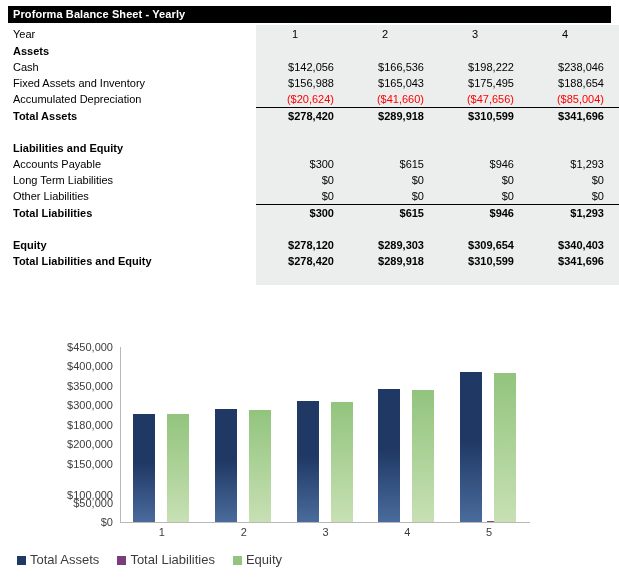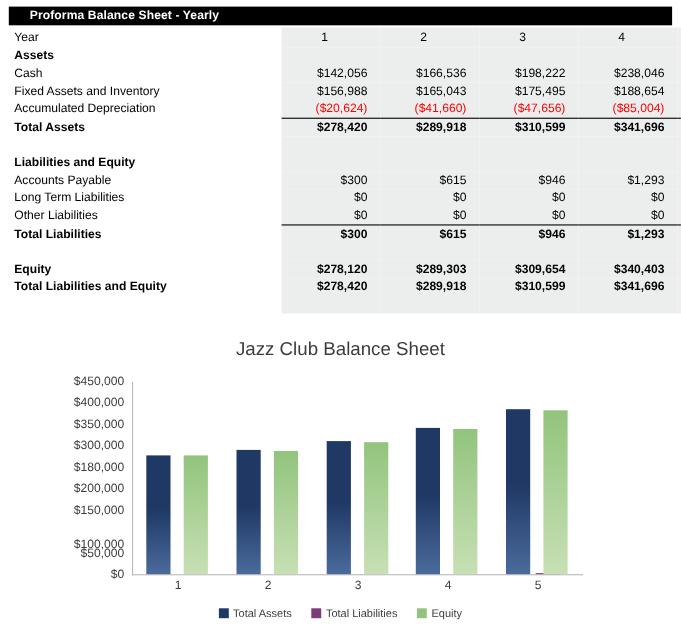--- a/index.html
+++ b/index.html
@@ -22,21 +22,21 @@
     position: absolute;
     left: 8px;
     top: 6px;
     width: 603px;
     height: 17px;
     background: #000000;
     color: #ffffff;
     font-size: 11px;
     font-weight: bold;
     line-height: 17px;
-    padding-left: 19px;
+    padding-left: 5px;
     box-sizing: border-box;
     letter-spacing: 0.1px;
   }
 
   
   .table-wrap {
     position: absolute;
     left: 8px;
     top: 25px;
     width: 603px;
@@ -142,22 +142,22 @@
     background: linear-gradient(to bottom, #6b2f6b 0%, #9a5f9a 100%);
   }
   .bar.equity {
     background: linear-gradient(to bottom, #92c47d 0%, #c7e0b4 100%);
   }
   .legend {
     position: absolute;
     left: 0;
     top: 252px;
     width: 603px;
-    text-align: center;
-    font-size: 10px;
+    text-align: left;
+    font-size: 13px;
     color: #3c3c3c;
   }
   .legend-item {
     display: inline-block;
     margin: 0 9px;
     white-space: nowrap;
   }
   .swatch {
     display: inline-block;
     width: 9px;
@@ -304,21 +304,20 @@
           <td class="c-num shade">&nbsp;</td>
           <td class="c-num shade">&nbsp;</td>
           <td class="c-num shade">&nbsp;</td>
           <td class="c-num shade">&nbsp;</td>
         </tr>
       </tbody>
   </table>
 </div>
 
 <div class="chart">
-  <div class="chart-title">Jazz Club Balance Sheet</div>
   <div class="ylabels" id="y-axis-labels">
       <div class="ylabel" style="top: 182px;">$0</div>
       <div class="ylabel" style="top: 162.556px;">$50,000</div>
       <div class="ylabel" style="top: 143.111px; margin-top: 12px;">$100,000</div>
       <div class="ylabel" style="top: 123.667px;">$150,000</div>
       <div class="ylabel" style="top: 104.222px;">$200,000</div>
       <div class="ylabel" style="top: 84.7778px;">$180,000</div>
       <div class="ylabel" style="top: 65.3333px;">$300,000</div>
       <div class="ylabel" style="top: 45.8889px;">$350,000</div>
       <div class="ylabel" style="top: 26.4444px;">$400,000</div>

